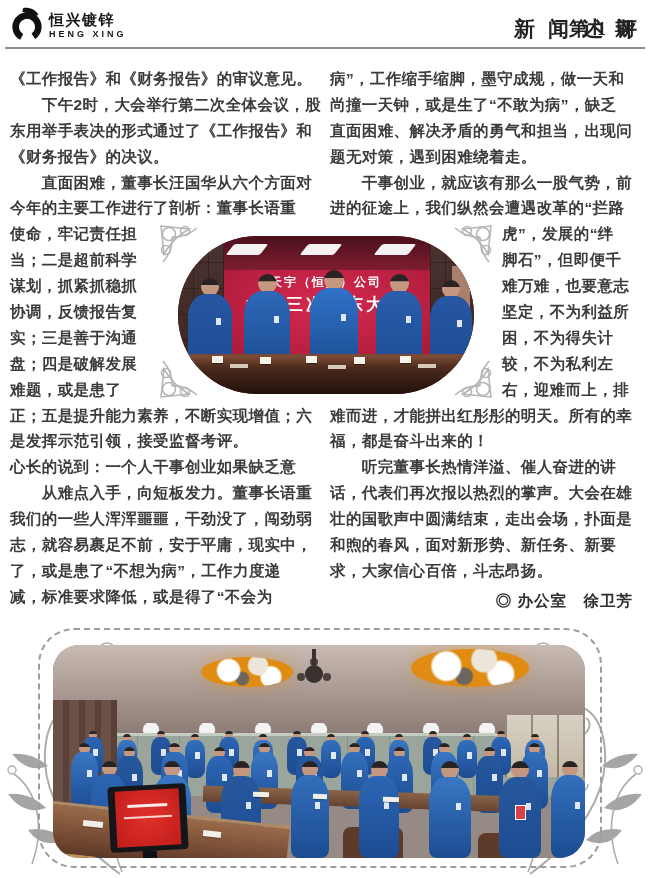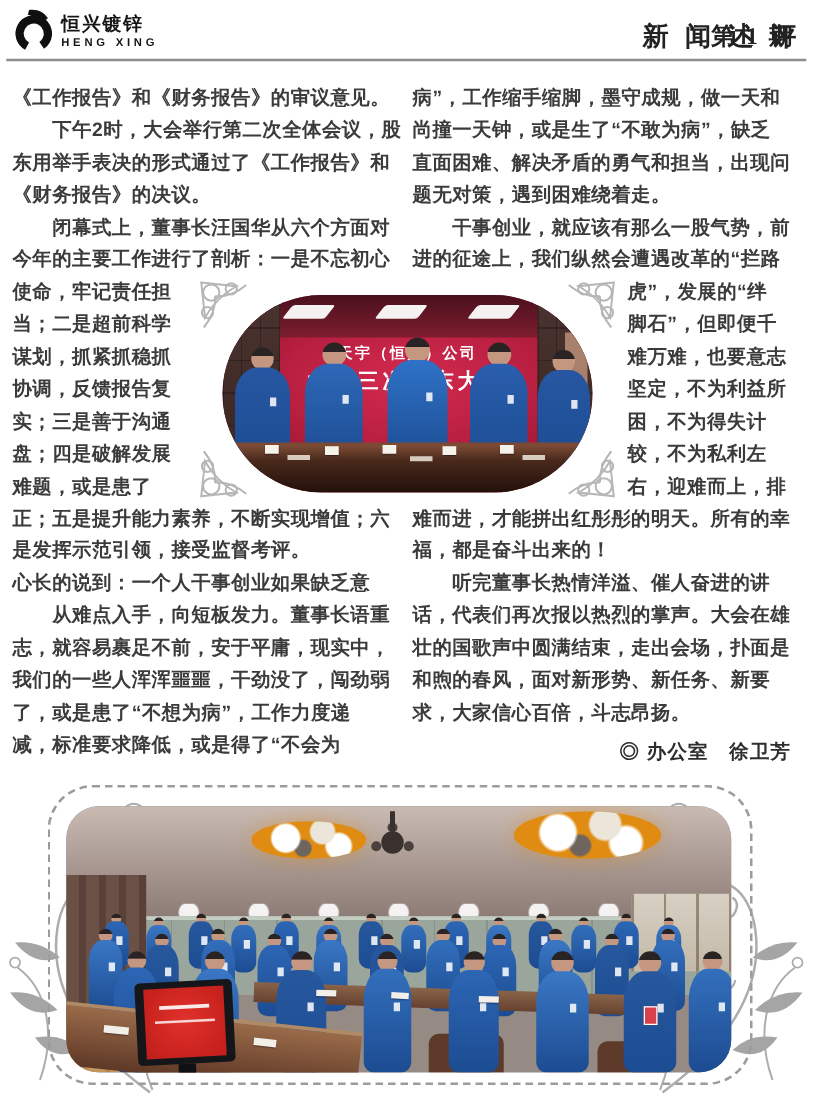--- a/index.html
+++ b/index.html
@@ -133,35 +133,35 @@
   </div>
   <div class="htitle">新闻述评</div>
   <div class="hissue">第 1 期</div>
   <div class="hrule"></div>
 
   <div id="left-col" class="tcol">
       <div class="tline">《工作报告》和《财务报告》的审议意见。</div>
       <div class="tline">　　下午2时，大会举行第二次全体会议，股</div>
       <div class="tline">东用举手表决的形式通过了《工作报告》和</div>
       <div class="tline">《财务报告》的决议。</div>
-      <div class="tline">　　闭幕式上，董事长汪国华从六个方面对</div>
-      <div class="tline">今年的主要工作进行了剖析：一是不忘初心</div>
+      <div class="tline">　　直面困难，董事长汪国华从六个方面对</div>
+      <div class="tline">今年的主要工作进行了剖析：董事长语重</div>
       <div class="tline narrow">使命，牢记责任担</div>
       <div class="tline narrow">当；二是超前科学</div>
       <div class="tline narrow">谋划，抓紧抓稳抓</div>
       <div class="tline narrow">协调，反馈报告复</div>
       <div class="tline narrow">实；三是善于沟通</div>
       <div class="tline narrow">盘；四是破解发展</div>
       <div class="tline narrow">难题，或是患了</div>
       <div class="tline">正；五是提升能力素养，不断实现增值；六</div>
       <div class="tline">是发挥示范引领，接受监督考评。</div>
       <div class="tline">心长的说到：一个人干事创业如果缺乏意</div>
       <div class="tline">　　从难点入手，向短板发力。董事长语重</div>
+      <div class="tline">我们的一些人浑浑噩噩，干劲没了，闯劲弱</div>
       <div class="tline">志，就容易裹足不前，安于平庸，现实中，</div>
-      <div class="tline">我们的一些人浑浑噩噩，干劲没了，闯劲弱</div>
       <div class="tline">了，或是患了“不想为病”，工作力度递</div>
       <div class="tline">减，标准要求降低，或是得了“不会为</div>
     </div>
   <div id="right-col" class="tcol">
       <div class="tline">病”，工作缩手缩脚，墨守成规，做一天和</div>
       <div class="tline">尚撞一天钟，或是生了“不敢为病”，缺乏</div>
       <div class="tline">直面困难、解决矛盾的勇气和担当，出现问</div>
       <div class="tline">题无对策，遇到困难绕着走。</div>
       <div class="tline">　　干事创业，就应该有那么一股气势，前</div>
       <div class="tline">进的征途上，我们纵然会遭遇改革的“拦路</div>

